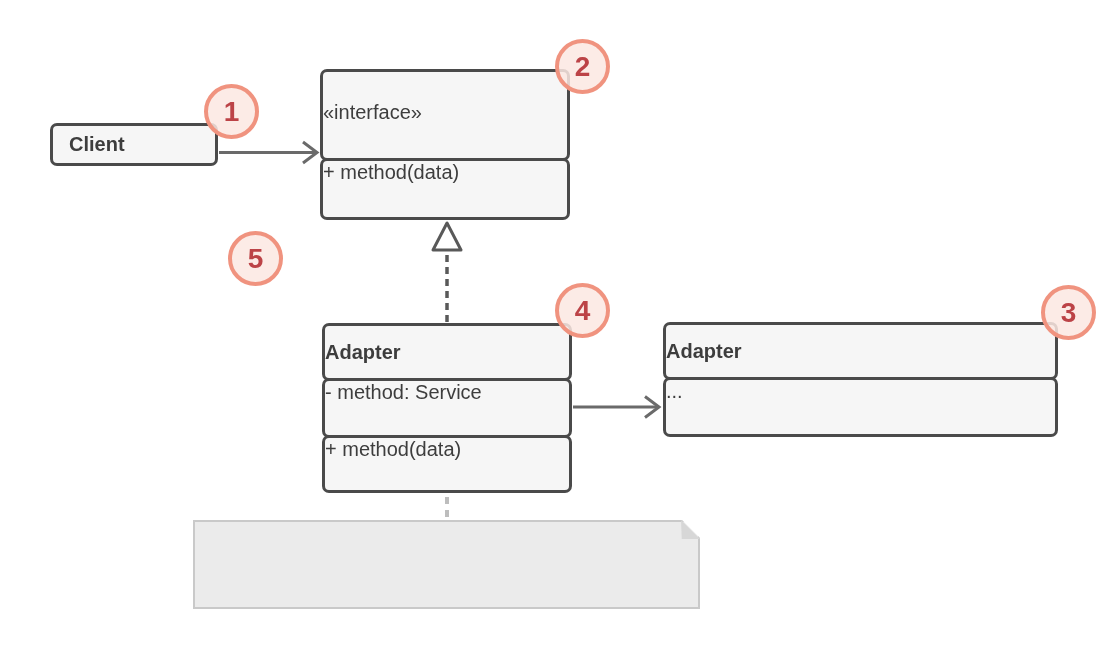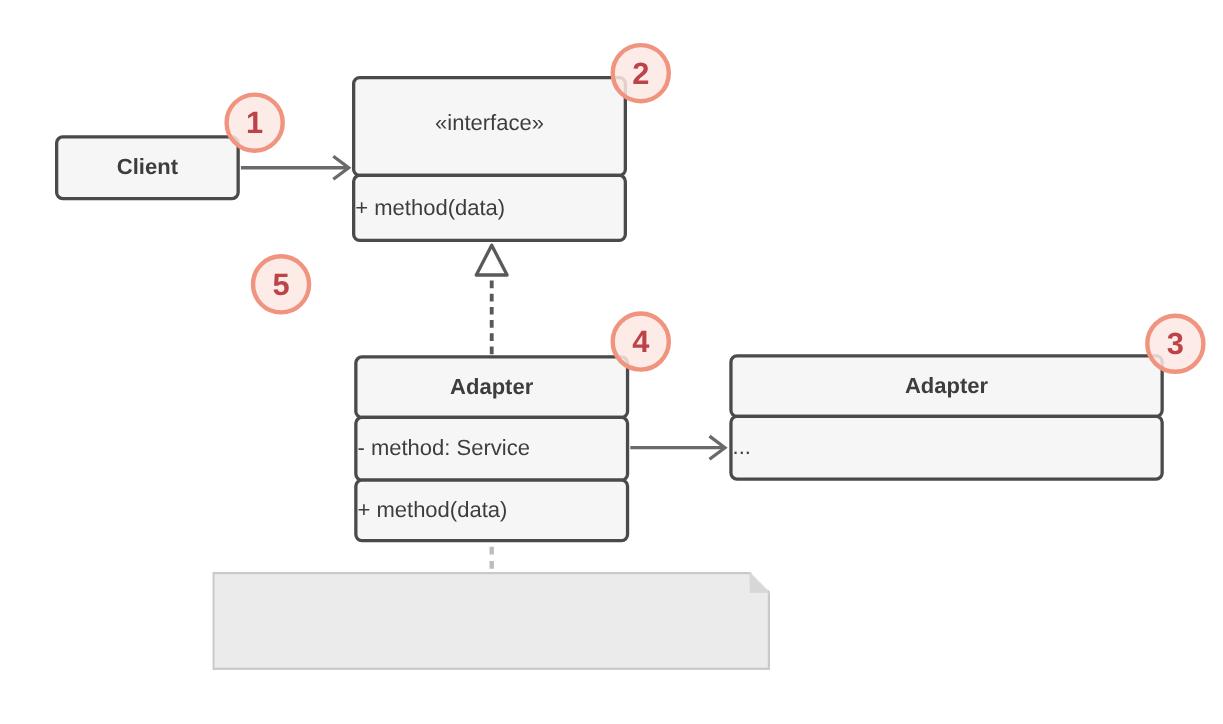--- a/index.html
+++ b/index.html
@@ -29,21 +29,21 @@
     box-sizing: border-box;
     z-index: 2;
     color: #3d3d3d;
   }
   .compartment {
     box-sizing: border-box;
     background: #f6f6f6;
     border: 3px solid #4a4a4a;
     border-radius: 7px;
     display: flex;
-    align-items: center;
+    align-items: flex-start;
     font-size: 20px;
   }
   .compartment + .compartment { margin-top: -3px; }
   .compartment.header {
     justify-content: center;
     flex-direction: column;
     font-weight: bold;
   }
   .compartment.header .stereotype {
     font-weight: normal;
@@ -120,21 +120,21 @@
 
     <g stroke="#6a6a6a" stroke-width="3" fill="none">
       <line x1="573" y1="407" x2="658" y2="407"></line>
       <polyline points="645,396.5 659,407 645,417.5"></polyline>
     </g>
 
     <line x1="447" y1="497" x2="447" y2="518" stroke="#bdbdbd" stroke-width="4" stroke-dasharray="7,6"></line>
   </svg>
 
   <div class="uml-box" style="left:50px; top:123px; width:168px;">
-    <div class="compartment header" style="height:59px;">
+    <div class="compartment header" style="height:43px;padding-left:16px;">
       <span>Client</span>
     </div>
   </div>
 
   <div class="uml-box" style="left:320px; top:69px; width:250px;">
     <div class="compartment header" style="height:92px;">
       <span class="stereotype">«interface»</span>
     </div>
     <div class="compartment member" style="height:62px;">
       <span>+ method(data)</span>

